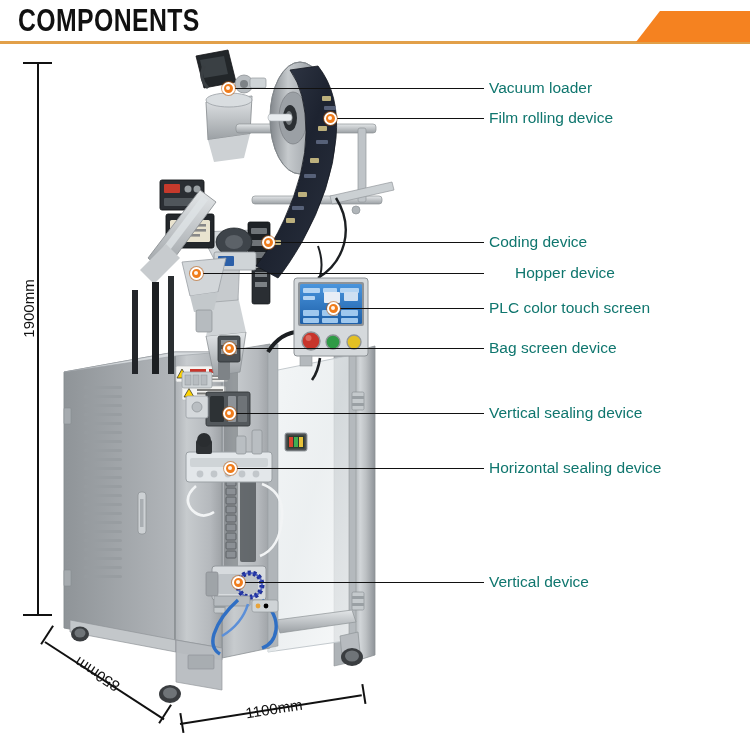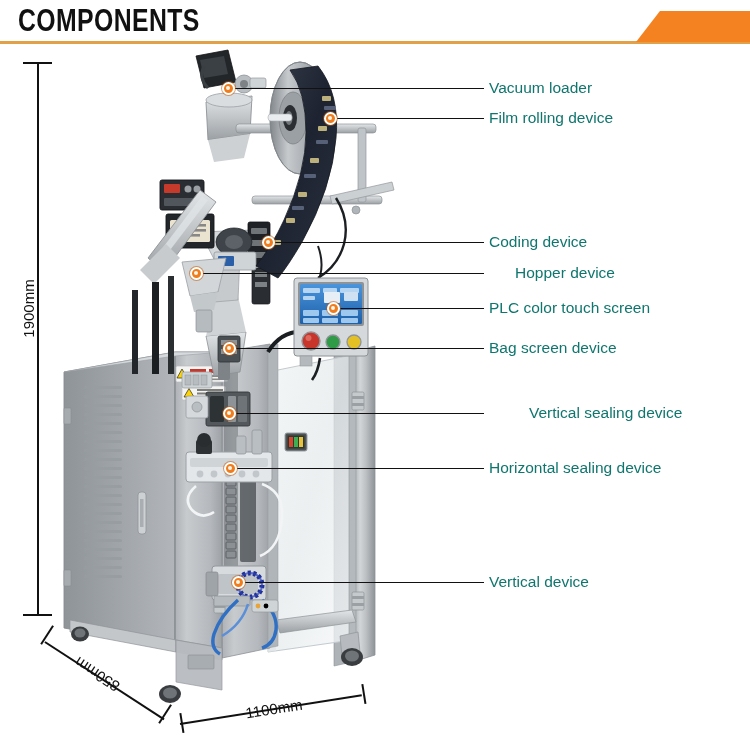--- a/index.html
+++ b/index.html
@@ -436,21 +436,21 @@
       <div class="callout" style="left: 489px; top: 300px;">PLC color touch screen</div>
       <div class="leader" style="left: 229px; top: 348px; width: 255px;"></div>
       <div class="marker" style="left: 222.5px; top: 341.5px;">
         <i></i>
       </div>
       <div class="callout" style="left: 489px; top: 340px;">Bag screen device</div>
       <div class="leader" style="left: 229px; top: 413px; width: 255px;"></div>
       <div class="marker" style="left: 222.5px; top: 406.5px;">
         <i></i>
       </div>
-      <div class="callout" style="left: 489px; top: 405px; margin-left: 40px;">Vertical sealing device</div>
+      <div class="callout" style="left: 489px; top: 405px;">Vertical sealing device</div>
       <div class="leader" style="left: 230px; top: 468px; width: 254px;"></div>
       <div class="marker" style="left: 223.5px; top: 461.5px;">
         <i></i>
       </div>
       <div class="callout" style="left: 489px; top: 460px;">Horizontal sealing device</div>
       <div class="leader" style="left: 238px; top: 582px; width: 246px;"></div>
       <div class="marker" style="left: 231.5px; top: 575.5px;">
         <i></i>
       </div>
       <div class="callout" style="left: 489px; top: 574px;">Vertical device</div>

